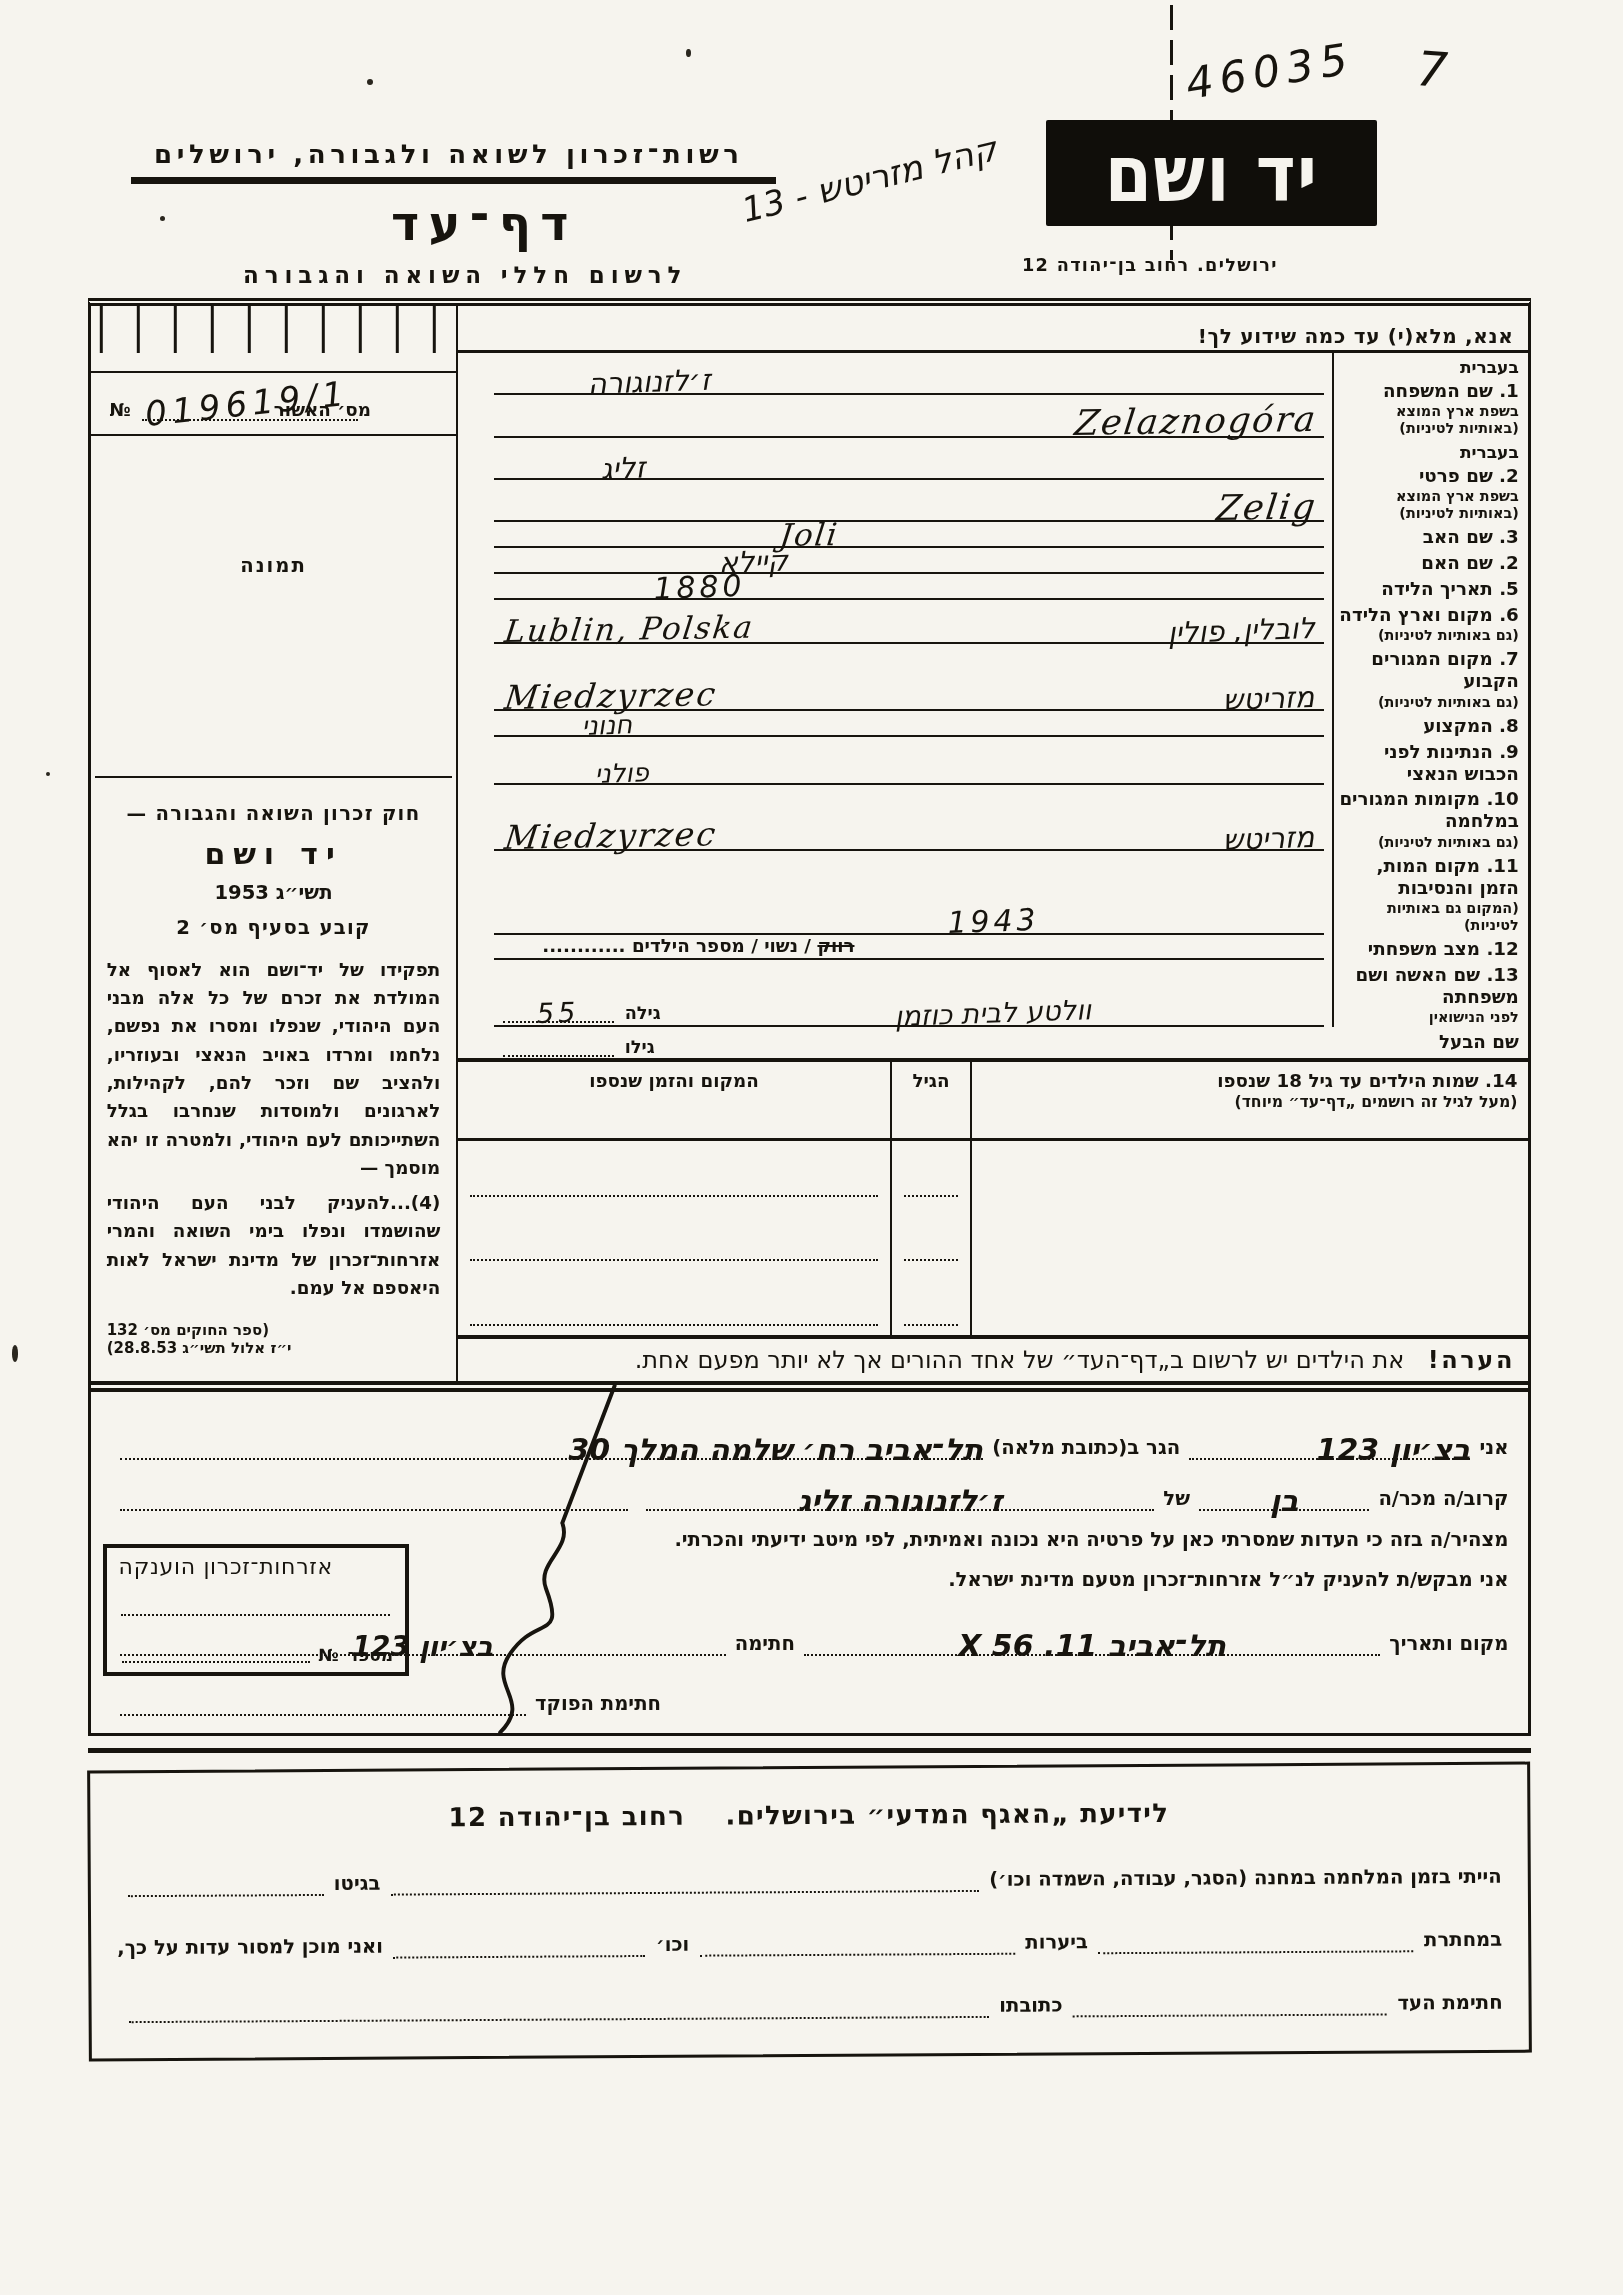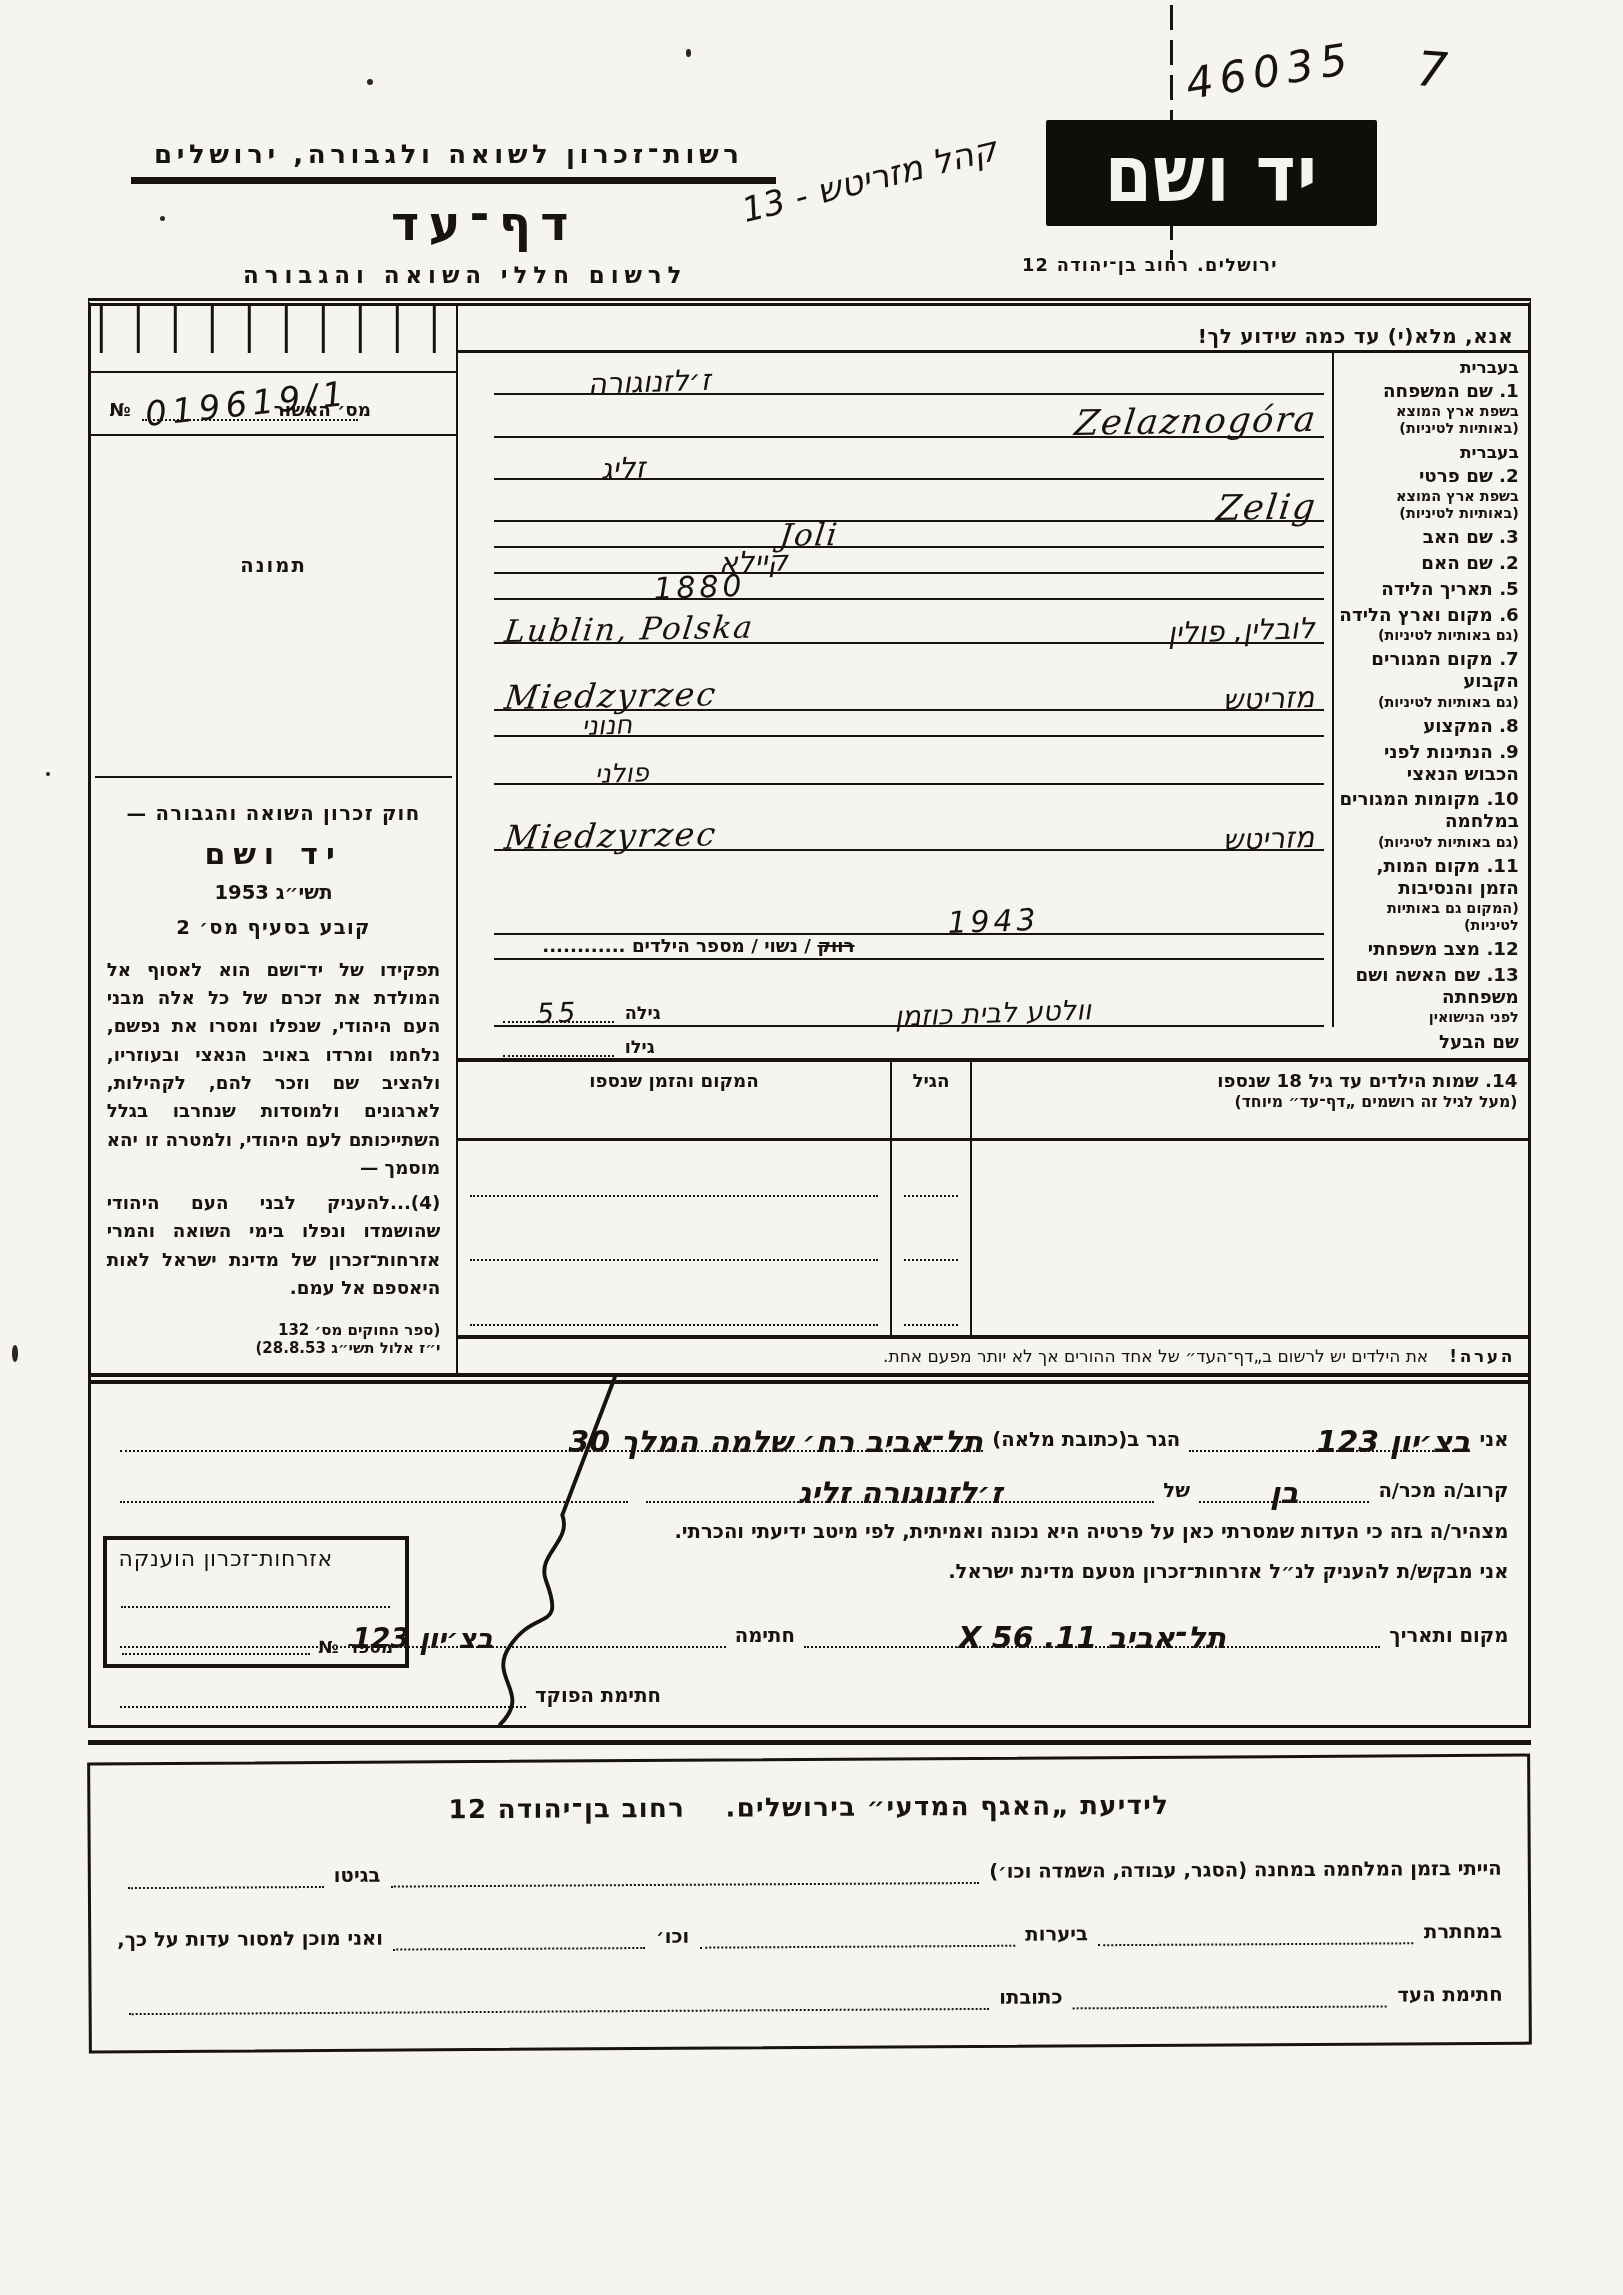--- a/index.html
+++ b/index.html
@@ -55,41 +55,41 @@
   
   #tbl{border-top:4.6px solid #17140e;border-bottom:4.6px solid #17140e;display:flex;flex-direction:column;height:281px;}
   .trow{display:flex;flex:1;}
   .tc-name{width:556px;display:flex;flex-direction:column;justify-content:flex-start;padding:6.5px 10.5px 0 6.5px;}
   .tc-age{width:82px;border-left:2.6px solid #17140e;border-right:2.6px solid #17140e;
           display:flex;align-items:flex-start;justify-content:center;padding-top:6.5px;}
   .tc-place{flex:1;display:flex;align-items:flex-start;justify-content:center;padding-top:6.5px;}
   .thead{font-size:18.3px;font-weight:bold;line-height:1.3;}
   .tb-cell{display:flex;align-items:flex-end;}
   .dotfill{flex:1;border-bottom:2px dotted #17140e;margin:0 11.8px 9.2px 11.8px;height:100%;}
-  #row-note{padding:6.5px 13px 7.9px 0;font-size:17px;}
+  #row-note{padding:6.5px 13px 7.9px 0;font-size:24px;}
   #row-note b{letter-spacing:2.6px;margin-left:15.7px;}
   
   #left-col{width:367px;border-right:2.6px solid #17140e;display:flex;flex-direction:column;}
   #tickbox{height:67px;border-bottom:2.6px solid #17140e;
            background:repeating-linear-gradient(90deg,transparent 0 34px,#17140e 34px 37px);
            background-size:37px 47px;background-repeat:repeat-x;background-position:11.8px 0;}
   #aprow{position:relative;height:63px;border-bottom:2.6px solid #17140e;}
   #aprow .lbl{position:absolute;right:85px;bottom:14.4px;font-size:18.3px;font-weight:bold;}
   #aprow .nosign{position:absolute;left:18.3px;bottom:14.4px;font-size:17.7px;font-weight:bold;}
   #aprow .dots{position:absolute;left:51px;right:98px;bottom:13px;border-bottom:2px dotted #17140e;}
   #aprow .hw{position:absolute;left:56px;bottom:7.9px;font-size:34px;letter-spacing:5.2px;transform:rotate(-6deg);}
   #photo-area{height:340px;text-align:center;padding-top:118px;font-size:19.6px;font-weight:bold;letter-spacing:2px;}
   #law{flex:1;border-top:2.6px solid #17140e;margin:0 3.9px;padding:23.6px 11.8px 6.5px 11.8px;text-align:center;}
   #law .h1{font-size:19.6px;font-weight:bold;letter-spacing:1.3px;}
   #law .lg{font-size:30px;font-weight:900;letter-spacing:7.9px;margin-top:11.8px;}
   #law .yr{font-size:19.6px;font-weight:bold;margin-top:9.2px;}
   #law .cl{font-size:19.6px;font-weight:bold;margin-top:12px;letter-spacing:1.3px;}
   #law .bd{font-size:18.3px;line-height:1.55;text-align:justify;margin-top:17px;font-weight:bold;}
   #law .bd2{font-size:18.3px;line-height:1.55;text-align:justify;margin-top:6.5px;font-weight:bold;}
-  #law .ct{font-size:15px;margin-top:18.3px;text-align:right;font-weight:bold;}
+  #law .ct{font-size:15px;margin-top:18.3px;text-align:left;font-weight:bold;}
   
   #dbl-rule{height:10.5px;border-top:4.6px solid #17140e;border-bottom:4.6px solid #17140e;}
   #decl{position:relative;padding:17px 19.6px 17px 19.6px;min-height:308px;}
   .dline{display:flex;align-items:flex-end;font-size:19.6px;font-weight:bold;margin-top:17px;}
   .dline .blank{border-bottom:2px dotted #17140e;display:flex;align-items:flex-end;margin:0 9.2px;height:34px;}
   .dline .lab{margin-bottom:1.3px;white-space:nowrap;}
   .w430{width:281px;} .w300{width:170px;} .wflex{flex:1;}
   .dhw{font-style:italic;white-space:nowrap;line-height:.9;margin-bottom:-5.2px;}
   .dhw.big{font-size:30px;}
   .dhw.med{font-size:27.5px;}

